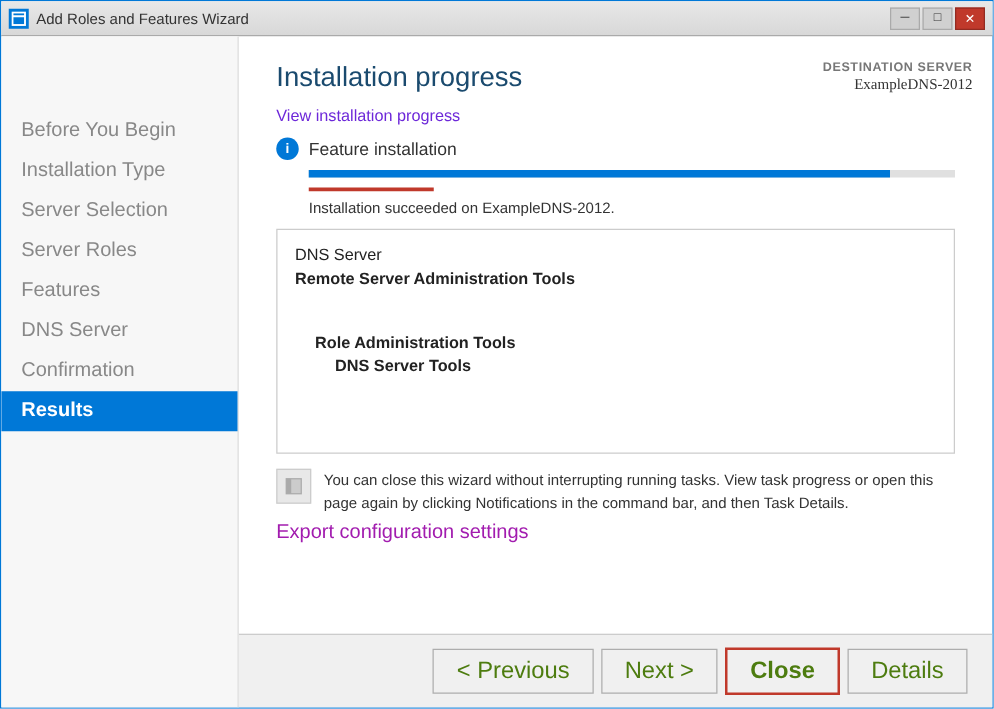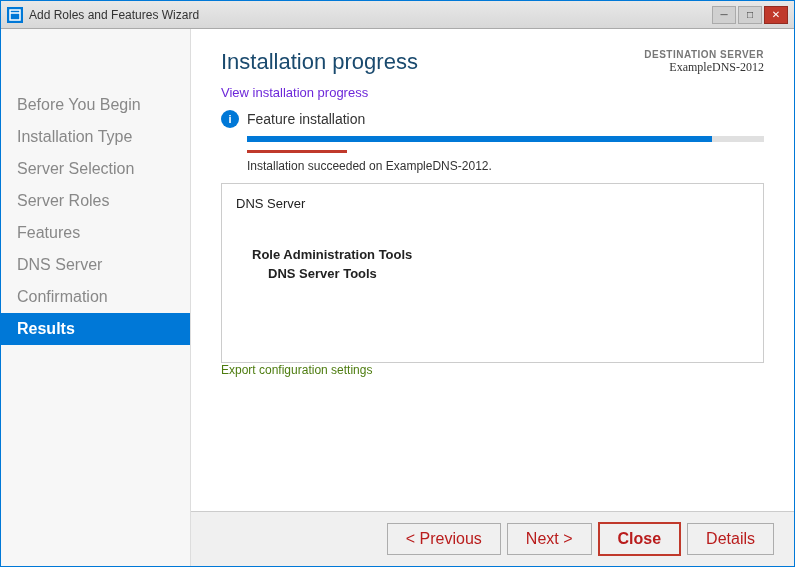--- a/index.html
+++ b/index.html
@@ -93,21 +93,21 @@
       font-weight: 600;
     }
     .main-content {
       flex: 1;
       display: flex;
       flex-direction: column;
       padding: 0;
       overflow: hidden;
     }
     .main-header {
-      padding: 20px 30px 10px 30px;
+      padding: 20px 16px 10px 30px;
       display: flex;
       justify-content: space-between;
       align-items: center;
     }
     .page-title {
       font-size: 22px;
       font-weight: 300;
       color: #1a4a6e;
     }
     .destination-server {
@@ -228,43 +228,43 @@
       flex-shrink: 0;
       font-size: 14px;
       color: #555;
     }
     .notif-text {
       font-size: 12px;
       color: #333;
       line-height: 1.5;
     }
     .export-link {
-      color: #4d7c0f;
-      font-size: 12px;
+      color: #a21caf;
+      font-size: 16px;
       text-decoration: none;
       cursor: pointer;
       padding-bottom: 6px;
     }
     .footer {
       background: #f0f0f0;
       border-top: 1px solid #ccc;
       padding: 10px 20px;
       display: flex;
       justify-content: flex-end;
       align-items: center;
       gap: 6px;
       flex-shrink: 0;
     }
     .footer-btn {
       padding: 6px 18px;
-      font-size: 16px;
+      font-size: 19px;
       border: 1px solid #adadad;
       background: #f0f0f0;
       cursor: pointer;
-      color: #b91c1c;
+      color: #4d7c0f;
       min-width: 75px;
       text-align: center;
     }
     .footer-btn.primary {
       background: #f0f0f0;
       border: 2px solid #c0392b;
       font-weight: 700;
     }
   </style>
 </head>
@@ -323,24 +323,34 @@
 
         <div class="progress-bar-container">
           <div class="progress-bar-fill"></div>
         </div>
         <div class="progress-red-line"></div>
 
         <div class="success-text">Installation succeeded on ExampleDNS-2012.</div>
 
         <div class="installed-features-box">
           <div class="feature-item">DNS Server</div>
+          <div class="feature-item bold">Remote Server Administration Tools</div>
           <div class="feature-item indent1">Role Administration Tools</div>
           <div class="feature-item indent2">DNS Server Tools</div>
         </div>
 
+        <div class="notification-row">
+          <div class="notif-icon">
+            <svg width="16" height="16" viewBox="0 0 16 16" fill="none">
+              <rect x="2" y="2" width="12" height="12" fill="#ccc" stroke="#aaa" stroke-width="1"></rect>
+              <rect x="2" y="2" width="4" height="12" fill="#aaa"></rect>
+            </svg>
+          </div>
+          <span class="notif-text">You can close this wizard without interrupting running tasks. View task progress or open this page again by clicking Notifications in the command bar, and then Task Details.</span>
+        </div>
 
         <a class="export-link">Export configuration settings</a>
       </div>
 
       <div class="footer">
         <button class="footer-btn">&lt; Previous</button>
         <button class="footer-btn">Next &gt;</button>
         <button class="footer-btn primary">Close</button>
         <button class="footer-btn">Details</button>
       </div>

